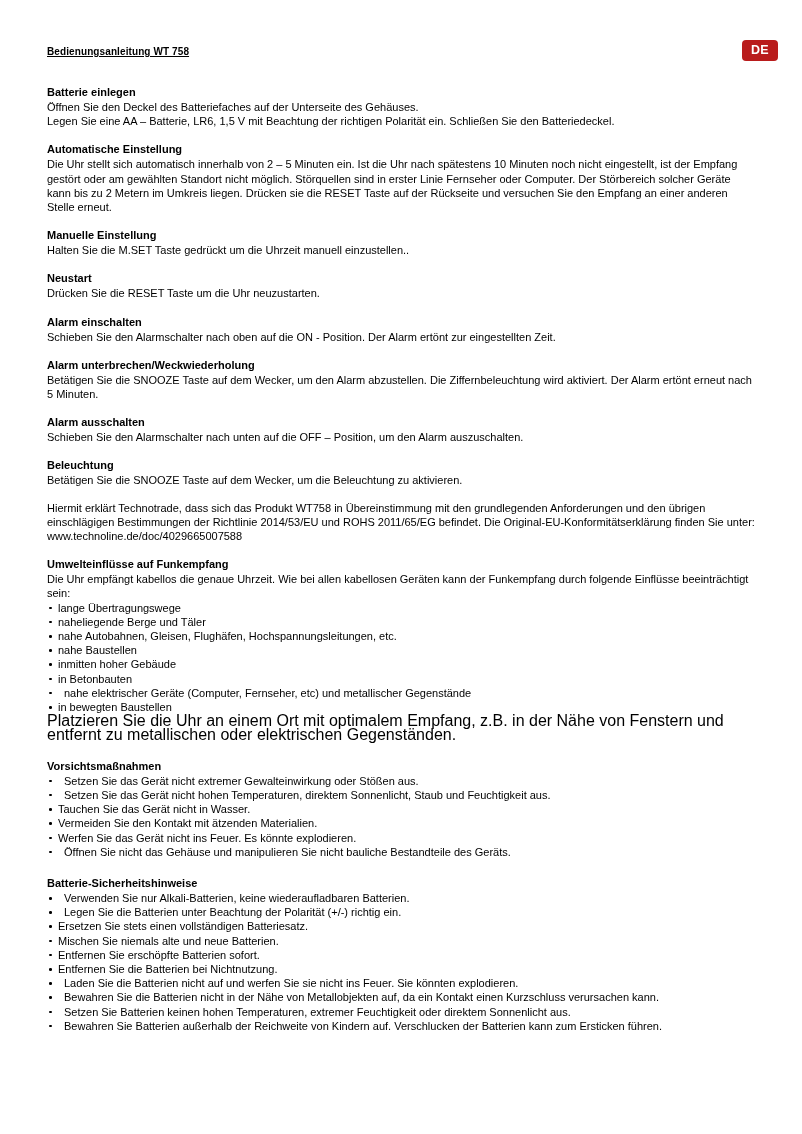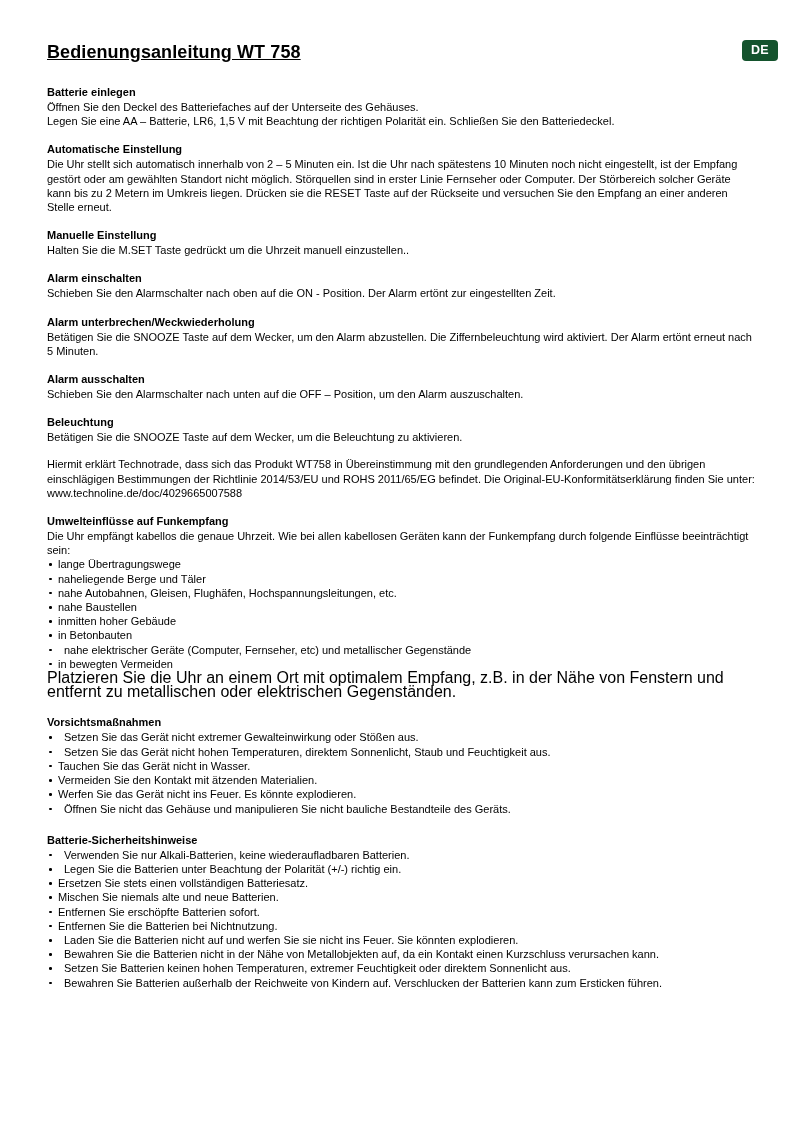--- a/index.html
+++ b/index.html
@@ -27,35 +27,35 @@
 
   .content {
     position: absolute;
     left: 47px;
     top: 43px;
     width: 710px;
   }
 
   
   .doc-title {
-    font-size: 18px;
+    font-size: 10px;
     font-weight: bold;
     text-decoration: underline;
     letter-spacing: 0.1px;
     margin: 0;
     line-height: 18px;
   }
 
   .lang-badge {
     position: absolute;
     left: 742px;
     top: 40px;
     width: 36px;
     height: 21px;
-    background: #14532d;
+    background: #b91c1c;
     border-radius: 4px;
     color: #ffffff;
     font-size: 12.5px;
     font-weight: bold;
     line-height: 21px;
     text-align: center;
     letter-spacing: 0.3px;
   }
 
   
@@ -138,20 +138,24 @@
     <div class="section">
       <div class="sec-head">Automatische Einstellung</div>
       <p class="para">Die Uhr stellt sich automatisch innerhalb von 2 – 5 Minuten ein. Ist die Uhr nach spätestens 10 Minuten noch nicht eingestellt, ist der Empfang gestört oder am gewählten Standort nicht möglich. Störquellen sind in erster Linie Fernseher oder Computer. Der Störbereich solcher Geräte kann bis zu 2 Metern im Umkreis liegen. Drücken sie die RESET Taste auf der Rückseite und versuchen Sie den Empfang an einer anderen Stelle erneut.</p>
     </div>
 
     <div class="section">
       <div class="sec-head">Manuelle Einstellung</div>
       <p class="para">Halten Sie die M.SET Taste gedrückt um die Uhrzeit manuell einzustellen..</p>
     </div>
 
+    <div class="section">
+      <div class="sec-head">Neustart</div>
+      <p class="para">Drücken Sie die RESET Taste um die Uhr neuzustarten.</p>
+    </div>
 
     <div class="section">
       <div class="sec-head">Alarm einschalten</div>
       <p class="para">Schieben Sie den Alarmschalter nach oben auf die ON - Position. Der Alarm ertönt zur eingestellten Zeit.</p>
     </div>
 
     <div class="section">
       <div class="sec-head">Alarm unterbrechen/Weckwiederholung</div>
       <p class="para">Betätigen Sie die SNOOZE Taste auf dem Wecker, um den Alarm abzustellen. Die Ziffernbeleuchtung wird aktiviert. Der Alarm ertönt erneut nach 5 Minuten.</p>
     </div>
@@ -174,21 +178,21 @@
       <div class="sec-head">Umwelteinflüsse auf Funkempfang</div>
       <p class="para">Die Uhr empfängt kabellos die genaue Uhrzeit. Wie bei allen kabellosen Geräten kann der Funkempfang durch folgende Einflüsse beeinträchtigt sein:</p>
       <ul class="blist">
         <li><span>lange Übertragungswege</span></li>
         <li><span>naheliegende Berge und Täler</span></li>
         <li><span>nahe Autobahnen, Gleisen, Flughäfen, Hochspannungsleitungen, etc.</span></li>
         <li><span>nahe Baustellen</span></li>
         <li><span>inmitten hoher Gebäude</span></li>
         <li><span>in Betonbauten</span></li>
         <li class="wide"><span>nahe elektrischer Geräte (Computer, Fernseher, etc) und metallischer Gegenstände</span></li>
-        <li><span>in bewegten Vermeiden</span></li>
+        <li><span>in bewegten Baustellen</span></li>
       </ul>
       <p class="after-list">Platzieren Sie die Uhr an einem Ort mit optimalem Empfang, z.B. in der Nähe von Fenstern und entfernt zu metallischen oder elektrischen Gegenständen.</p>
     </div>
 
     <div class="section" style="margin-top:16px;">
       <div class="sec-head">Vorsichtsmaßnahmen</div>
       <ul class="blist">
         <li class="wide"><span>Setzen Sie das Gerät nicht extremer Gewalteinwirkung oder Stößen aus.</span></li>
         <li class="wide"><span>Setzen Sie das Gerät nicht hohen Temperaturen, direktem Sonnenlicht, Staub und Feuchtigkeit aus.</span></li>
         <li><span>Tauchen Sie das Gerät nicht in Wasser.</span></li>

